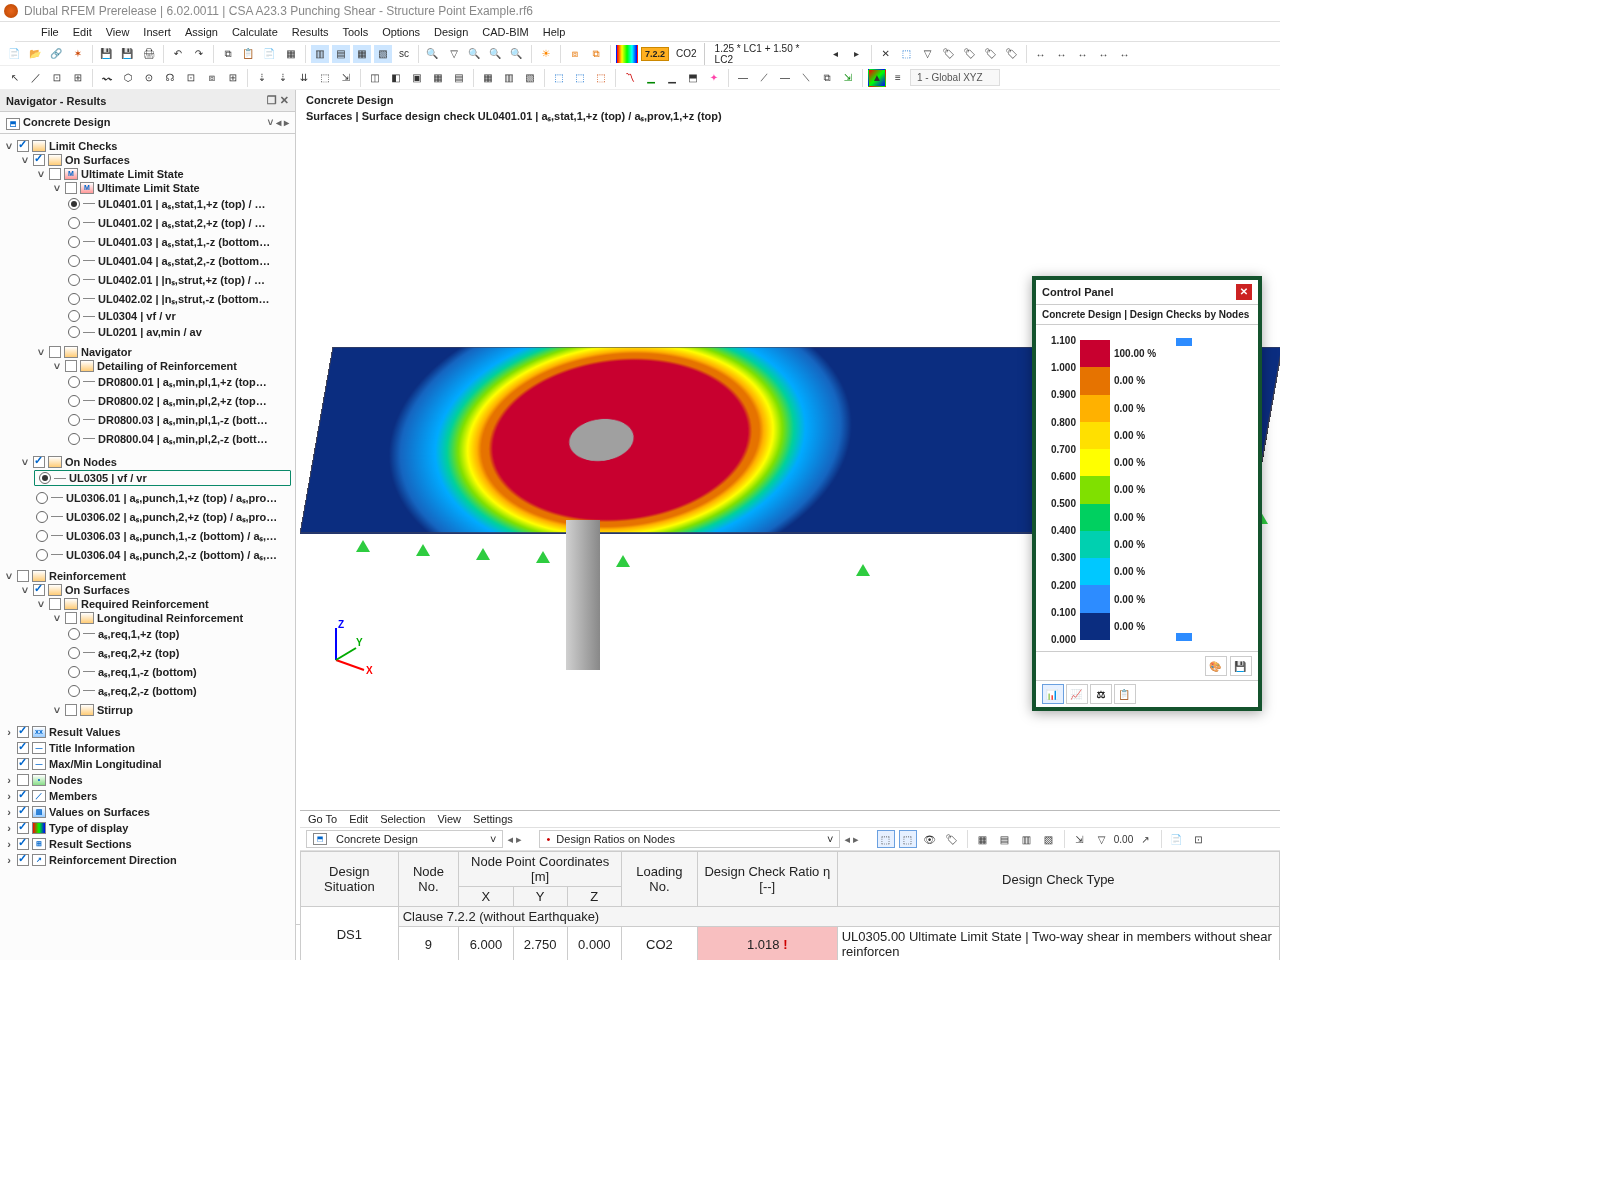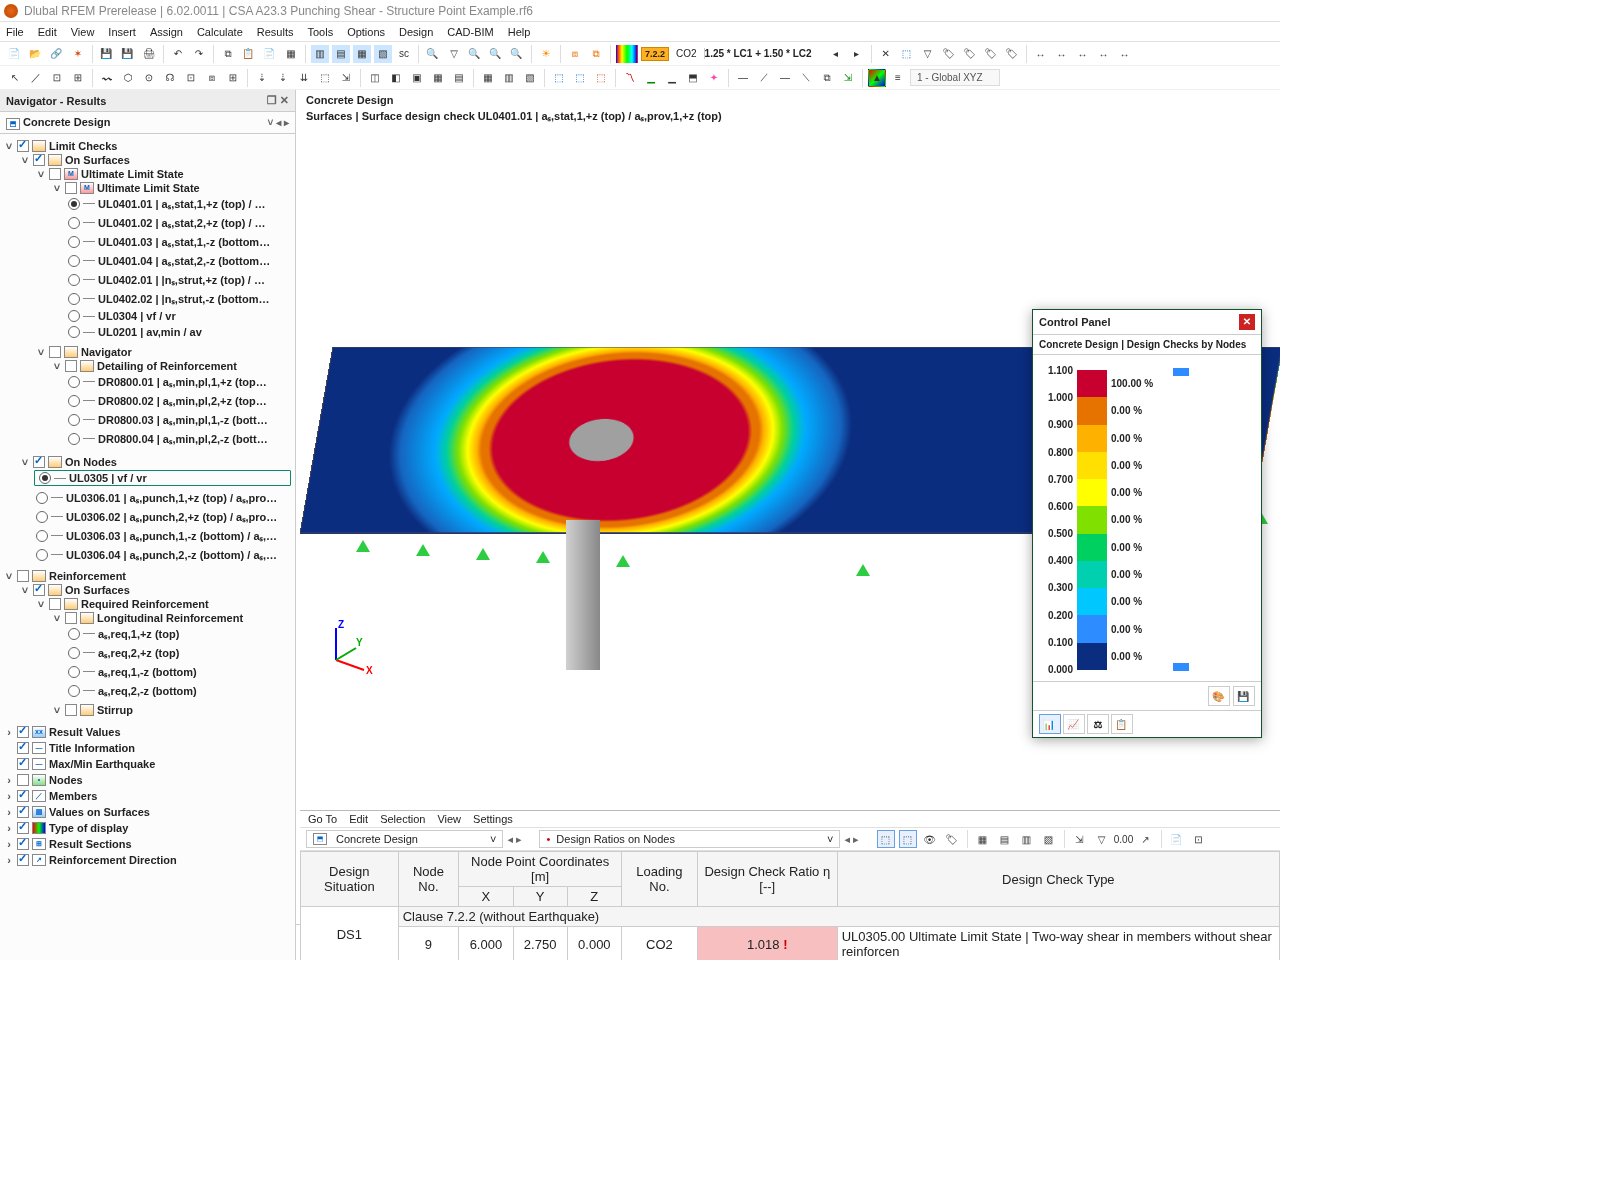--- a/index.html
+++ b/index.html
@@ -4,29 +4,29 @@
 <style>
   * { box-sizing: border-box; margin: 0; padding: 0; font-family: "Segoe UI", Arial, sans-serif; }
   body { background: #fff; font-size: 11px; overflow: hidden; width: 1280px; height: 960px; position: relative; color: #222; }
 
   
   .titlebar { height: 22px; background: #fff; display: flex; align-items: center; padding: 0 4px; border-bottom: 1px solid #e0e0e0; }
   .titlebar .app-icon { width: 14px; height: 14px; background: radial-gradient(circle,#e8661b,#b64400); border-radius: 50%; margin-right: 6px; }
   .titlebar .title { color: #888; font-size: 12px; }
 
   
-  .menubar { height: 20px; display: flex; align-items: center; gap: 14px; padding: 0 6px; border-bottom: 1px solid #e0e0e0; font-size: 11px; }
+  .menubar { height: 20px; display: flex; align-items: center; gap: 14px; padding: 0 26px; border-bottom: 1px solid #e0e0e0; font-size: 11px; margin-left: 15px; }
 
   
   .toolrow { height: 24px; display: flex; align-items: center; padding: 0 6px; gap: 3px; border-bottom: 1px solid #eee; position: relative; }
   .tbtn { width: 18px; height: 18px; border: 1px solid transparent; display: inline-flex; align-items: center; justify-content: center; font-size: 10px; color:#333; }
   .tsep { width:1px; height:18px; background:#ddd; margin:0 2px; }
   .tool-7-22 { background:#ffb020; border:1px solid #cc8800; font-size:9px; padding:1px 3px; font-weight:bold;}
   .tool-co2 { font-size:10px; padding:0 4px; }
-  .tool-lc { font-size:10px; padding:0 0; border-left:1px solid #ccc; width:120px;font-weight:bold;}
+  .tool-lc { font-size:10px; padding:0 10px; border-left:1px solid #ccc; width:120px;}
   .tool-glxyz { font-size:10px; color:#555; padding:2px 6px; background:#f8f8f8; border:1px solid #ddd; width:90px; }
 
   
   .main { display:flex; height: calc(100% - 22px - 20px - 48px); font-weight: bold; }
 
   
   .nav { width: 296px; background:#fcfcfc; border-right:1px solid #ccc; display:flex; flex-direction:column; }
   .nav-head { height:22px; background:#ededed; border-bottom:1px solid #ccc; display:flex; align-items:center; padding:0 6px; justify-content:space-between; }
   .nav-head .pin { font-size:11px; color:#666; }
   .nav-sub { height:22px; border-bottom:1px solid #ccc; display:flex; align-items:center; padding:0 6px; justify-content:space-between; }
@@ -63,21 +63,21 @@
     radial-gradient(ellipse 110px 90px at 92% 58%, #ff3000 0%, #ff9900 25%, #ffff00 40%, #40e000 55%, #00d0b0 70%, #06c 85%, #0b2d80 100%),
     #0b2d80;
     border:1px solid #445; }
   .support { width:14px; height:12px; position:absolute; background:#2ecc40; clip-path: polygon(50% 0, 100% 100%, 0 100%); }
   .col { position:absolute; width:34px; height:150px; background:linear-gradient(90deg,#d0d0d0,#888); left:270px; top:390px; }
   .axes { position:absolute; left:20px; top:490px; font-size:10px; color:#c00; }
 
   .vp-foot { position:absolute; bottom:0; left:0; right:0; padding:4px 10px; border-top:1px solid #ccc; font-size:11px; background:#fff; }
 
   
-  .ctrl { position:absolute; top:186px; right:18px; width:230px; background:#fff; box-shadow:0 2px 12px rgba(0,0,0,0.35); border:1px solid #14532d;margin-top:33px; }
+  .ctrl { position:absolute; top:186px; right:18px; width:230px; background:#fff; box-shadow:0 2px 12px rgba(0,0,0,0.35); border:4px solid #14532d; }
   .ctrl-head { background:#fff; border-bottom:1px solid #ccc; padding:4px 6px; display:flex; justify-content:space-between; align-items:center; }
   .ctrl-close { width:16px; height:16px; background:#c22; color:#fff; text-align:center; line-height:15px; font-size:10px; }
   .ctrl-sub { padding:4px 6px; border-bottom:1px solid #ccc; font-size:10px; }
   .scale { padding:10px 6px 6px; display:flex; gap:4px; }
   .scale-nums { display:flex; flex-direction:column; justify-content:space-between; height:310px; font-size:10px; text-align:right; width:34px;}
   .scale-bar { width:30px; height:300px; display:flex; flex-direction:column; margin-top:5px;}
   .scale-bar div { flex:1; }
   .scale-pct { display:flex; flex-direction:column; justify-content:space-around; height:300px; font-size:10px; margin-top:5px; width:52px;}
   .scale-slider { width:22px; position:relative; }
   .slider-notch { position:absolute; right:0; width:16px; height:8px; background:#2d8cff; }
@@ -521,21 +521,21 @@
               <span class="cb checked"></span>
               <span class="ic-tree">—</span>
               <span>Title Information</span>
             </div>
           </li>
         <li>
             <div class="row">
               <span class="tw"></span>
               <span class="cb checked"></span>
               <span class="ic-tree">—</span>
-              <span>Max/Min Earthquake</span>
+              <span>Max/Min Longitudinal</span>
             </div>
           </li>
         <li>
             <div class="row">
               <span class="tw">›</span>
               <span class="cb"></span>
               <span class="ic-tree ic-green">•</span>
               <span>Nodes</span>
             </div>
           </li>

